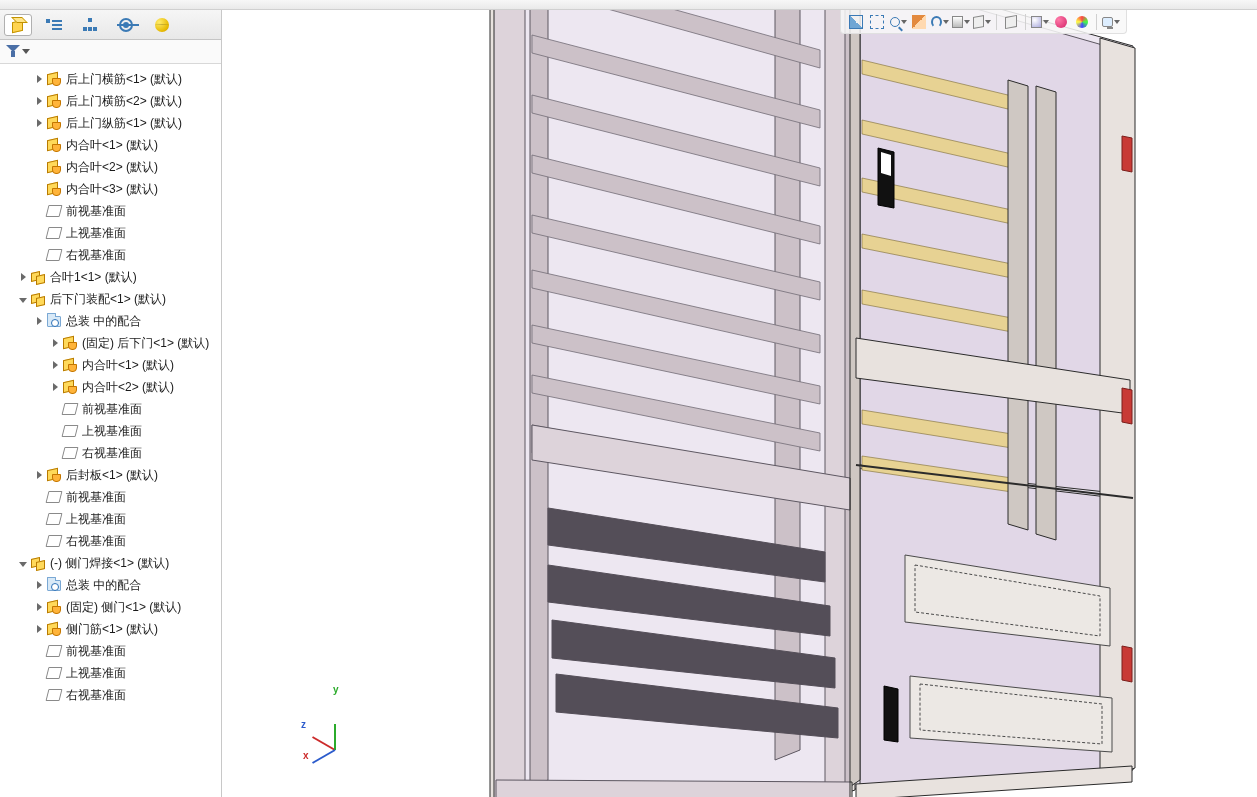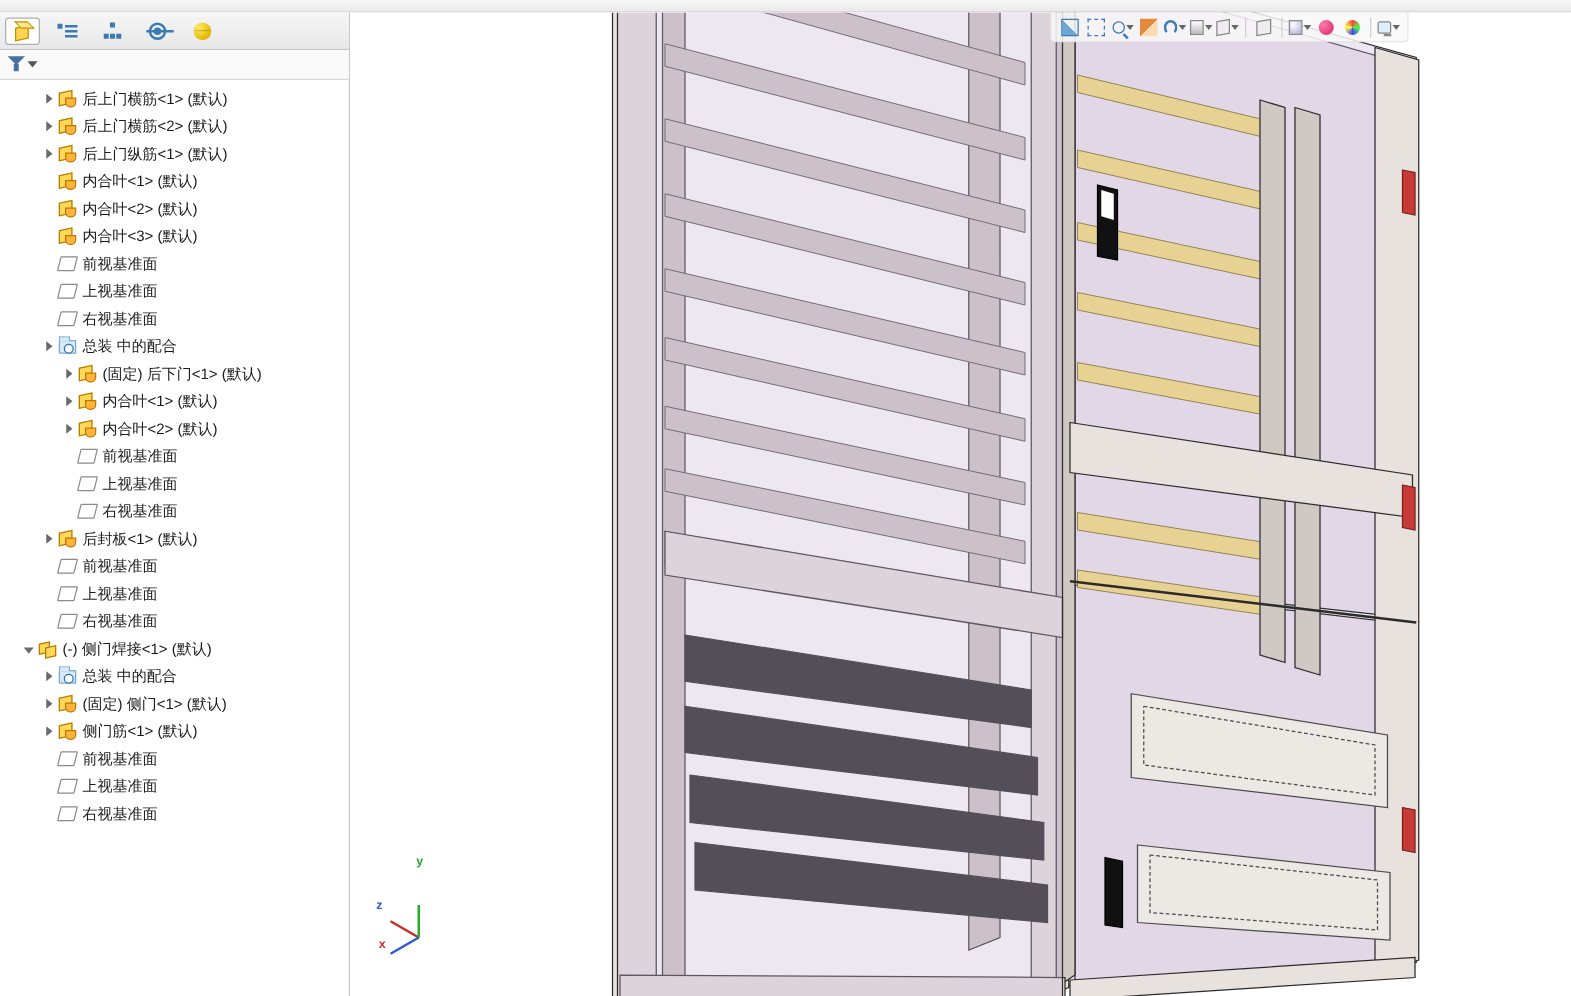--- a/index.html
+++ b/index.html
@@ -17,21 +17,21 @@
   .top-strip {
     height: 10px;
     background: linear-gradient(to bottom, #f7f7f7, #eaeaea);
     border-bottom: 1px solid #d0d0d0;
   }
   
   .left-panel {
     position: absolute;
     top: 10px;
     left: 0;
-    width: 280px;
+    width: 222px;
     height: 787px;
     background: #ffffff;
     border-right: 1px solid #c8c8c8;
     display: flex;
     flex-direction: column;
   }
   .lp-tabs {
     height: 30px;
     background: linear-gradient(to bottom,#f6f6f6,#e8e8e8);
     border-bottom: 1px solid #c5c5c5;
@@ -302,20 +302,40 @@
           <span class="indent"></span>
           <span class="indent"></span>
           <span class="expander"></span>
           <span class="tree-icon">
             <span class="ic-plane"></span>
           </span>
           <span class="tree-label">右视基准面</span>
         </li>
         <li class="tree-item">
           <span class="indent"></span>
+          <span class="expander">
+            <span class="exp-tri closed"></span>
+          </span>
+          <span class="tree-icon">
+            <span class="ic-assembly-cubes"></span>
+          </span>
+          <span class="tree-label">合叶1&lt;1&gt; (默认)</span>
+        </li>
+        <li class="tree-item">
+          <span class="indent"></span>
+          <span class="expander">
+            <span class="exp-tri open"></span>
+          </span>
+          <span class="tree-icon">
+            <span class="ic-assembly-cubes"></span>
+          </span>
+          <span class="tree-label">后下门装配&lt;1&gt; (默认)</span>
+        </li>
+        <li class="tree-item">
+          <span class="indent"></span>
           <span class="indent"></span>
           <span class="expander">
             <span class="exp-tri closed"></span>
           </span>
           <span class="tree-icon">
             <span class="ic-mates-folder"></span>
           </span>
           <span class="tree-label">总装 中的配合</span>
         </li>
         <li class="tree-item">

